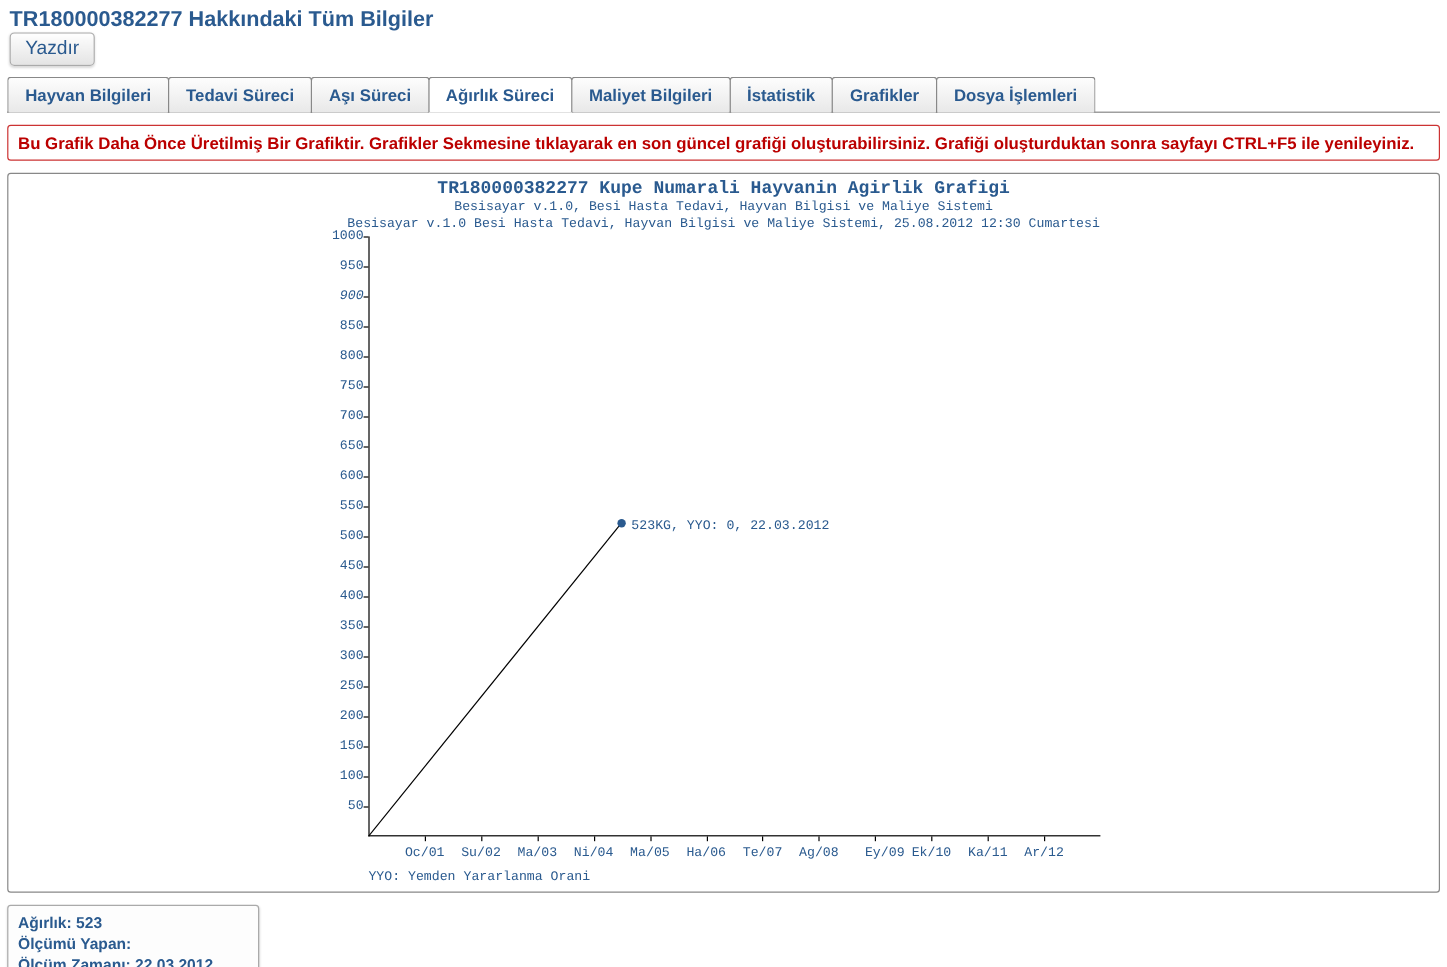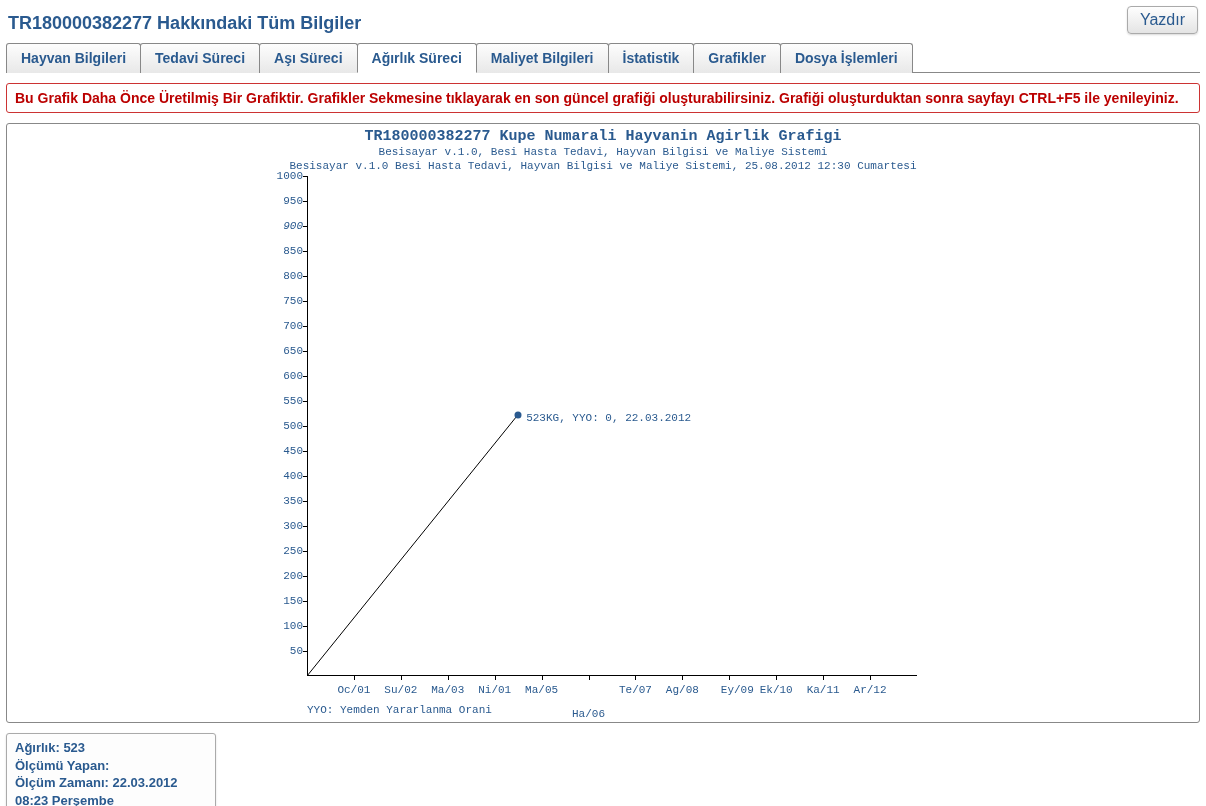--- a/index.html
+++ b/index.html
@@ -6,22 +6,23 @@
   body {
     margin: 0;
     padding: 0;
     font-family: Arial, Helvetica, sans-serif;
     background: #fff;
     width: 1206px;
   }
   .header {
     display: flex;
     justify-content: space-between;
-    align-items: flex-end;
+    align-items: flex-start;
     padding: 6px 8px 8px 8px;
+    flex-direction: column;
   }
   .page-title {
     color: #2a5a8f;
     font-size: 18px;
     font-weight: bold;
   }
   .print-button {
     background: linear-gradient(#fefefe, #e4e4e4);
     border: 1px solid #aaa;
     border-radius: 4px;
@@ -264,23 +265,23 @@
     <line id="trend-line" stroke="#000" stroke-width="1" x1="0" y1="500" x2="211.15384615384613" y2="238.5"></line>
   </svg>
 
   <div class="data-point" id="data-point" style="left: 511.154px; top: 290.5px;"></div>
   <div class="data-label" id="data-label" style="left: 519.154px; top: 287.5px;">523KG, YYO: 0, 22.03.2012</div>
 
   <div class="x-labels" id="x-labels">
       <div class="x-label" style="left: 46.9231px; text-align: right;">Oc/01</div>
       <div class="x-label" style="left: 93.8462px;">Su/02</div>
       <div class="x-label" style="left: 140.769px;">Ma/03</div>
-      <div class="x-label" style="left: 187.692px;">Ni/01</div>
+      <div class="x-label" style="left: 187.692px;">Ni/04</div>
       <div class="x-label" style="left: 234.615px; text-align: center;">Ma/05</div>
-      <div class="x-label" style="left: 281.538px; margin-top: 24px;">Ha/06</div>
+      <div class="x-label" style="left: 281.538px;">Ha/06</div>
       <div class="x-label" style="left: 328.462px;">Te/07</div>
       <div class="x-label" style="left: 375.385px; text-align: right;">Ag/08</div>
       <div class="x-label" style="left: 422.308px; padding-left: 16px;">Ey/09</div>
       <div class="x-label" style="left: 469.231px;">Ek/10</div>
       <div class="x-label" style="left: 516.154px;">Ka/11</div>
       <div class="x-label" style="left: 563.077px;">Ar/12</div>
     </div>
   <div id="x-ticks">
       <div class="x-tick" style="left: 346.923px;"></div>
       <div class="x-tick" style="left: 393.846px;"></div>

